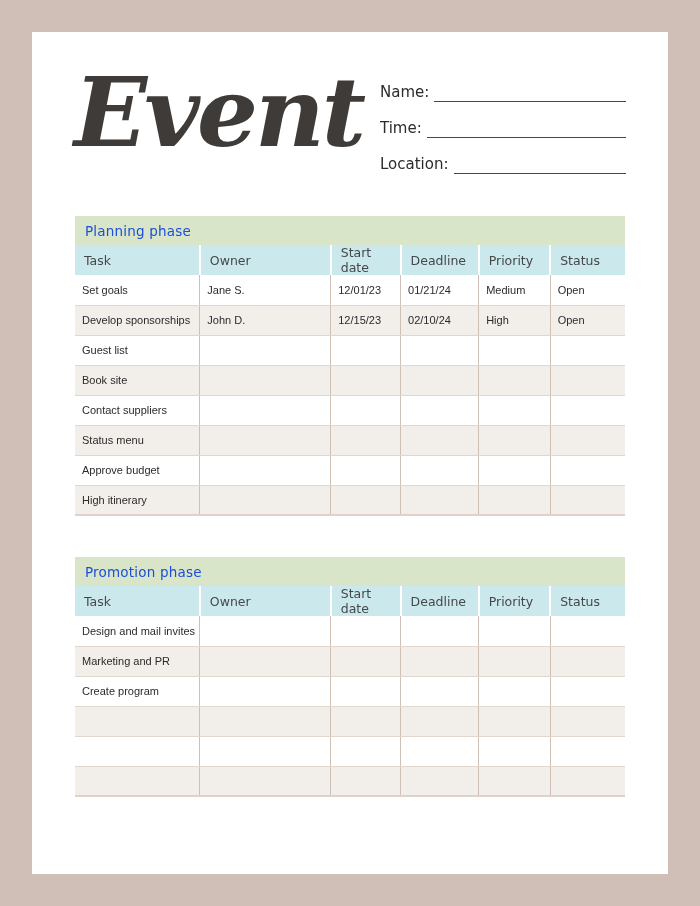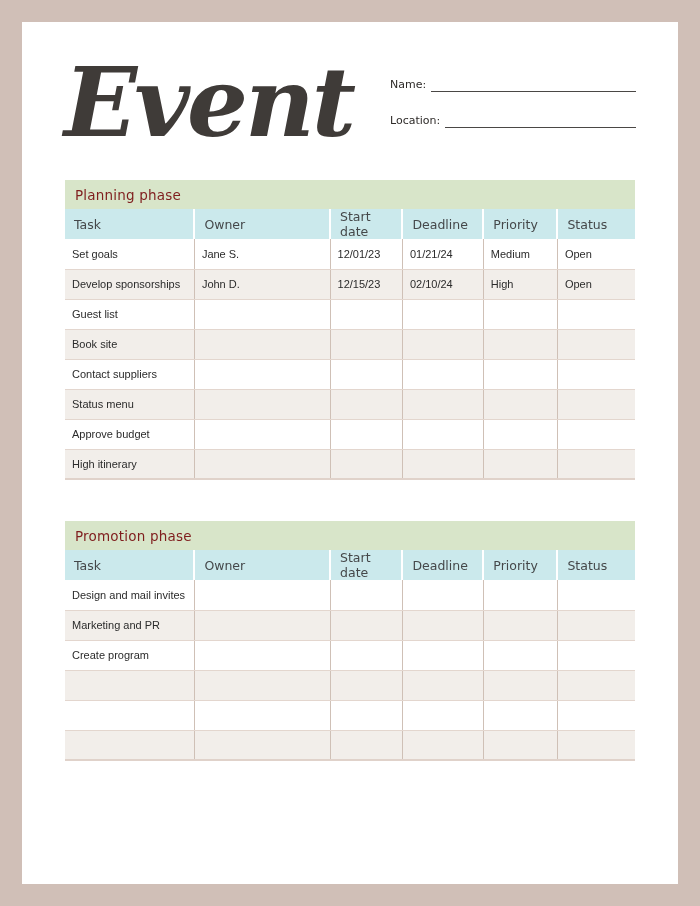--- a/index.html
+++ b/index.html
@@ -9,57 +9,57 @@
     --thead:#cbe9ec;
     --rowalt:#f2eeea;
     --vline:#cfc0b6;
     --hline:#e3d6ce;
     --ink:#3f3b38;
     --text:#2b2b2b;
     --headtext:#45484a;
   }
   *{margin:0;padding:0;box-sizing:border-box;}
   body{width:700px;height:906px;font-family:"Liberation Sans",sans-serif;}
-  .frame{width:700px;height:906px;background:var(--frame);padding:22px;overflow:hidden;}
+  .frame{width:700px;height:906px;background:var(--frame);padding:32px;overflow:hidden;}
   .page{width:100%;height:100%;background:var(--page);position:relative;}
 
   
   .header{display:flex;justify-content:space-between;padding:34px 42px 0 42px;}
   .title-block{line-height:1;}
   .title-script{
     font-family:"DejaVu Serif",serif;
     font-style:italic;font-weight:bold;
     font-size:96px;line-height:.98;
     color:var(--ink);letter-spacing:-3px;
   }
   .title-caps{
     font-family:"Liberation Sans",sans-serif;
     font-size:38px;letter-spacing:3.5px;
     color:#474340;margin-top:2px;
   }
   .fields{width:246px;padding-top:12px;}
   .field-row{display:flex;align-items:flex-end;height:24px;margin-bottom:12px;}
   .field-label{
     font-family:"DejaVu Sans",sans-serif;
-    font-size:11px;color:#2e2b29;white-space:nowrap;
+    font-size:15px;color:#2e2b29;white-space:nowrap;
     padding-right:5px;line-height:1.3;
   }
   .field-line{flex:1;border-bottom:1.5px solid #4a4745;height:18px;}
 
   
   .section{margin:0 43px;}
   .section-planning{margin-top:30px;}
   .section-promotion{margin-top:41px;}
   .section-bar{
     background:var(--bar);height:29px;
     display:flex;align-items:center;padding-left:10px;
   }
   .section-bar-title{
     font-family:"DejaVu Sans",sans-serif;
-    font-size:13.5px;color:#7f1d1d;letter-spacing:.2px;
+    font-size:13.5px;color:#1d4ed8;letter-spacing:.2px;
   }
   table{width:100%;border-collapse:collapse;table-layout:fixed;}
   th:nth-child(1),td:nth-child(1){width:22.7%;}
   th:nth-child(2),td:nth-child(2){width:23.8%;}
   th:nth-child(3),td:nth-child(3){width:12.7%;}
   th:nth-child(4),td:nth-child(4){width:14.2%;}
   th:nth-child(5),td:nth-child(5){width:13.0%;}
   th:nth-child(6),td:nth-child(6){width:13.6%;}
   thead th{
     background:var(--thead);height:29px;
@@ -90,20 +90,24 @@
       <div class="title-block">
         <div class="title-script">Event</div>
       </div>
 
       <div class="fields">
         <div class="field-row">
           <span class="field-label">Name:</span>
           <span class="field-line"></span>
         </div>
         <div class="field-row">
+          <span class="field-label">Time:</span>
+          <span class="field-line"></span>
+        </div>
+        <div class="field-row">
           <span class="field-label">Location:</span>
           <span class="field-line"></span>
         </div>
       </div>
     </div>
 
     <div class="section section-planning">
       <div class="section-bar">
         <span class="section-bar-title">Planning phase</span>
       </div>

